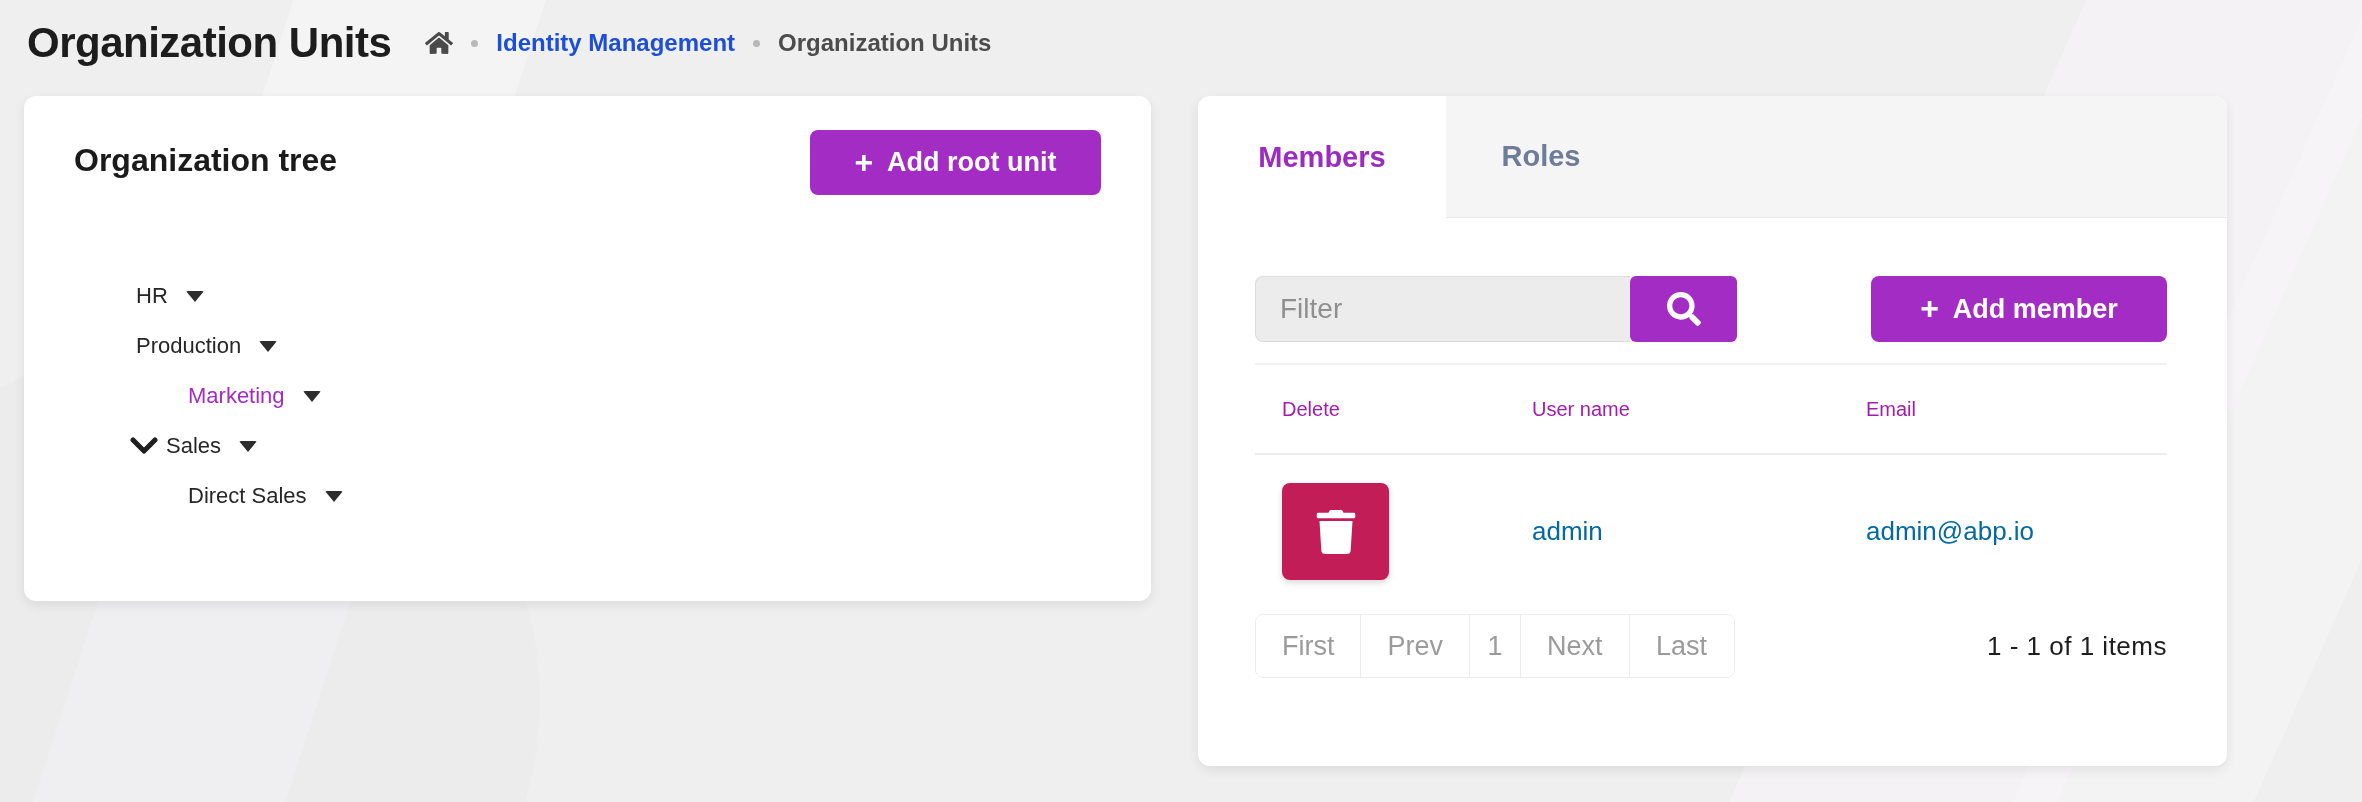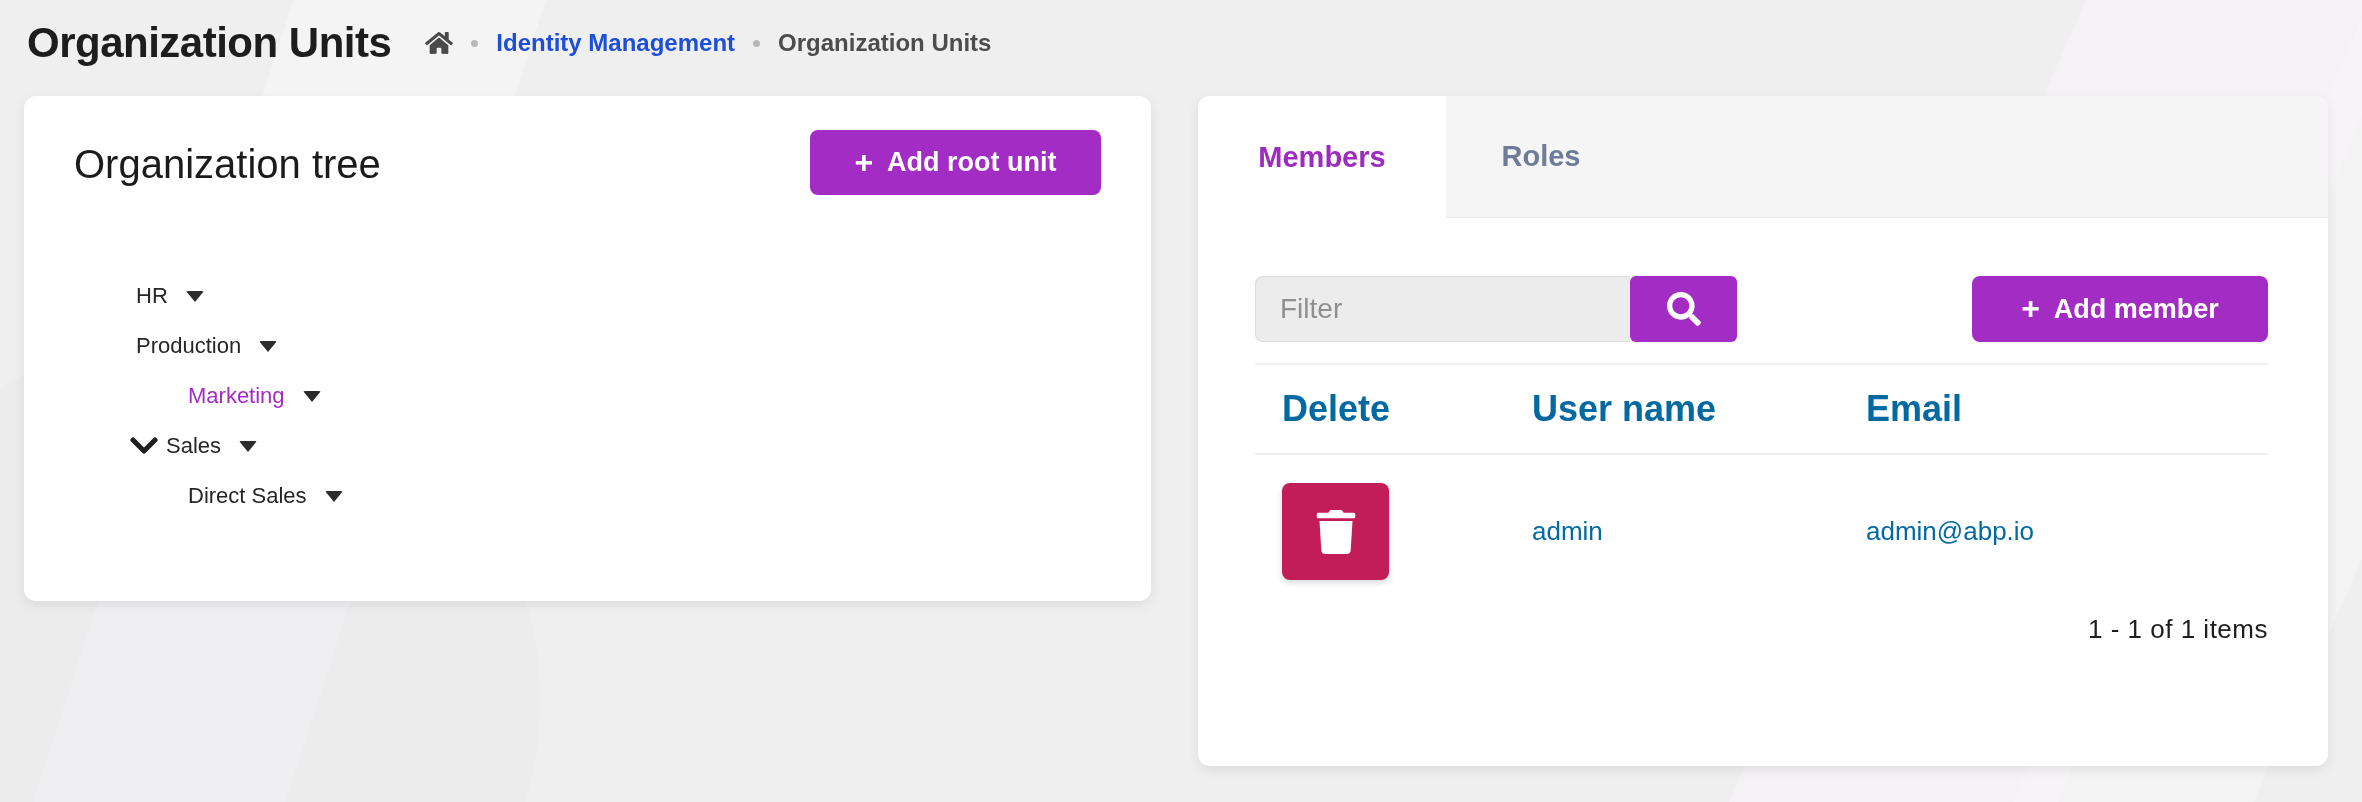--- a/index.html
+++ b/index.html
@@ -47,25 +47,25 @@
   .crumb { font-size: 24px; font-weight: 700; color: #1d4ed8; }
   .crumb.last { color: #4c4c4c; }
   .home-icon svg { display: block; }
 
   
   .card {
     position: absolute; background: #fff; border-radius: 12px;
     box-shadow: 0 4px 12px rgba(0,0,0,.08);
   }
   .card-tree { left: 24px; top: 96px; width: 1127px; height: 505px; padding: 34px 50px; }
-  .card-members { left: 1198px; top: 96px; width: 1130px; height: 670px; overflow: hidden; }
+  .card-members { left: 1198px; top: 96px; width: 1029px; height: 670px; overflow: hidden; }
 
   
   .tree-card-head { display: flex; align-items: flex-start; justify-content: space-between; }
-  .tree-card-title { font-size: 40px; font-weight: 400; color: #1b1b1b; padding-top: 12px; }
+  .tree-card-title { font-size: 32px; font-weight: 700; color: #1b1b1b; padding-top: 12px; }
   .btn {
     display: inline-flex; align-items: center; justify-content: center;
     background: #a32cc4; color: #fff; border: none; cursor: pointer;
     border-radius: 8px; font-family: inherit;
     font-size: 27px; font-weight: 600; gap: 14px;
   }
   .btn .plus { font-size: 32px; font-weight: 700; line-height: 1; position: relative; top: -1px; }
   .btn-add-root { width: 291px; height: 65px; }
   .btn-add-member { width: 296px; height: 66px; margin-left: auto; }
 
@@ -110,21 +110,21 @@
   .filter-input::placeholder { color: #8f8f8f; }
   .btn-search { width: 107px; height: 66px; border-radius: 6px; }
 
   .table-divider { height: 2px; background: #f1f1f1; margin-top: 21px; }
 
   .tbl-header { display: flex; height: 90px; align-items: center; border-bottom: 2px solid #ededed; }
   .tbl-row { display: flex; align-items: center; margin-top: 28px; }
   .col-delete { width: 277px; padding-left: 27px; }
   .col-user { width: 334px; }
   .col-email { flex: 1; }
-  .th { font-size: 36px; font-weight: 700; color: #0369a1; }
+  .th { font-size: 20px; font-weight: 400; color: #a21caf; }
   .td { font-size: 26px; color: #0369a1; }
   .btn-delete {
     width: 107px; height: 97px; background: #c21d56; border: none; cursor: pointer;
     border-radius: 8px; display: flex; align-items: center; justify-content: center;
     box-shadow: 0 3px 6px rgba(0,0,0,.15);
   }
 
   .pagination-row { display: flex; align-items: center; margin-top: 34px; }
   .pager { display: flex; border-radius: 8px; overflow: hidden; border: 1px solid #ececec; background:#fff; }
   .page-btn {
@@ -234,16 +234,23 @@
           <svg width="40" height="44" viewBox="0 0 448 512">
               <path fill="#ffffff" d="M432 32H312l-9.4-18.7A24 24 0 0 0 281.1 0H166.8a23.72 23.72 0 0 0-21.4 13.3L136 32H16A16 16 0 0 0 0 48v32a16 16 0 0 0 16 16h416a16 16 0 0 0 16-16V48a16 16 0 0 0-16-16zM53.2 467a48 48 0 0 0 47.9 45h245.8a48 48 0 0 0 47.9-45L416 128H32z"></path>
             </svg>
         </button>
       </div>
       <div class="td col-user">admin</div>
       <div class="td col-email">admin@abp.io</div>
     </div>
 
     <div class="pagination-row">
+      <div class="pager">
+        <button class="page-btn">First</button>
+        <button class="page-btn">Prev</button>
+        <button class="page-btn page-num">1</button>
+        <button class="page-btn">Next</button>
+        <button class="page-btn">Last</button>
+      </div>
       <div class="items-summary">1 - 1 of 1 items</div>
     </div>
   </div>
 </div>
 
 </body></html>

